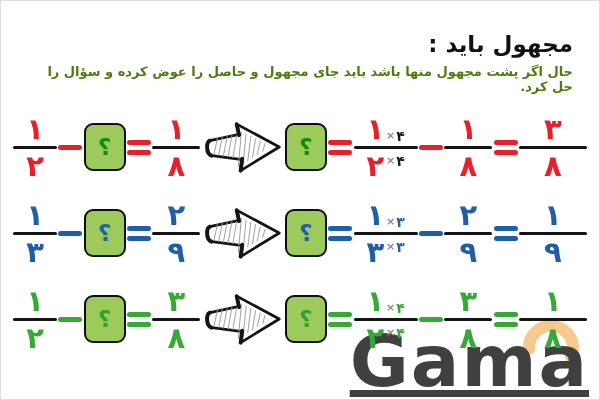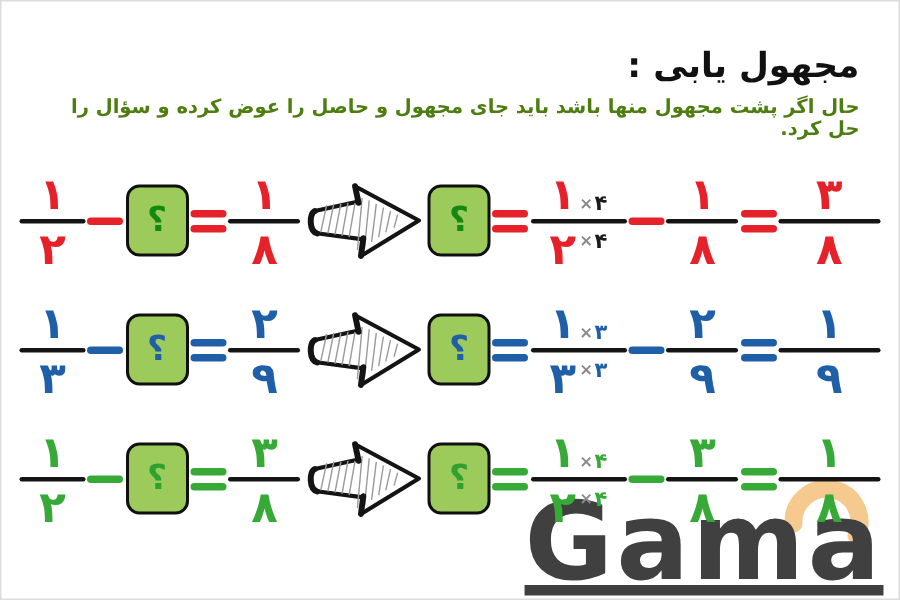--- a/index.html
+++ b/index.html
@@ -47,21 +47,21 @@
   .wm-text{
     position:absolute;right:4px;bottom:6px;
     font-size:72px;font-weight:800;letter-spacing:2px;
     color:#404040;line-height:1;text-decoration:underline;
   }
 </style>
 </head>
 <body>
 
 <div class="header">
-  <div class="title">مجهول یابی :</div>
+  <div class="title">مجهول باید :</div>
   <div class="subtitle">حال اگر پشت مجهول منها باشد باید جای مجهول و حاصل را عوض کرده و سؤال را حل کرد.</div>
 </div>
 
 <div class="rows">
 
   <div class="eq-row" style="--c: #E62129; --qc: #128A12; --mc: #1A1A1A; --boxfill: #9CCB5B;">
     <div class="frac w-a">
       <span class="num">۱</span>
       <span class="bar"></span>
       <span class="den">۲</span>

